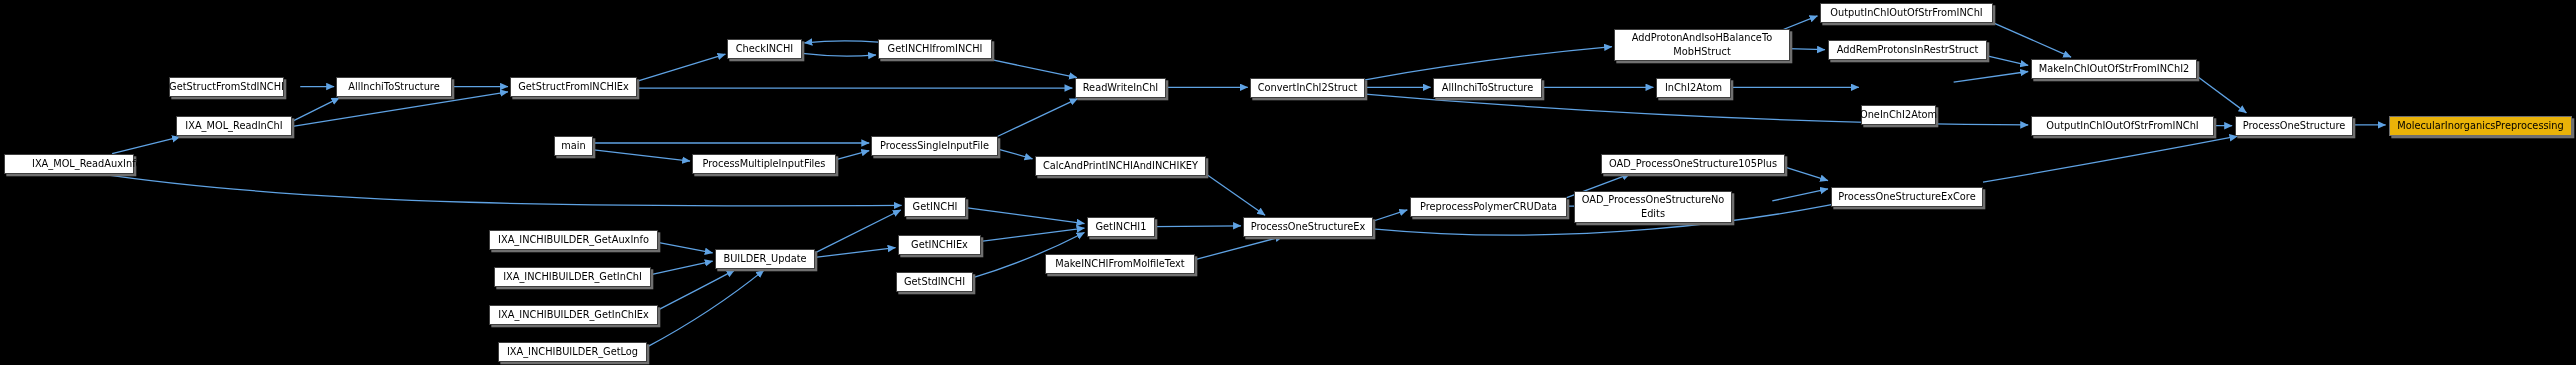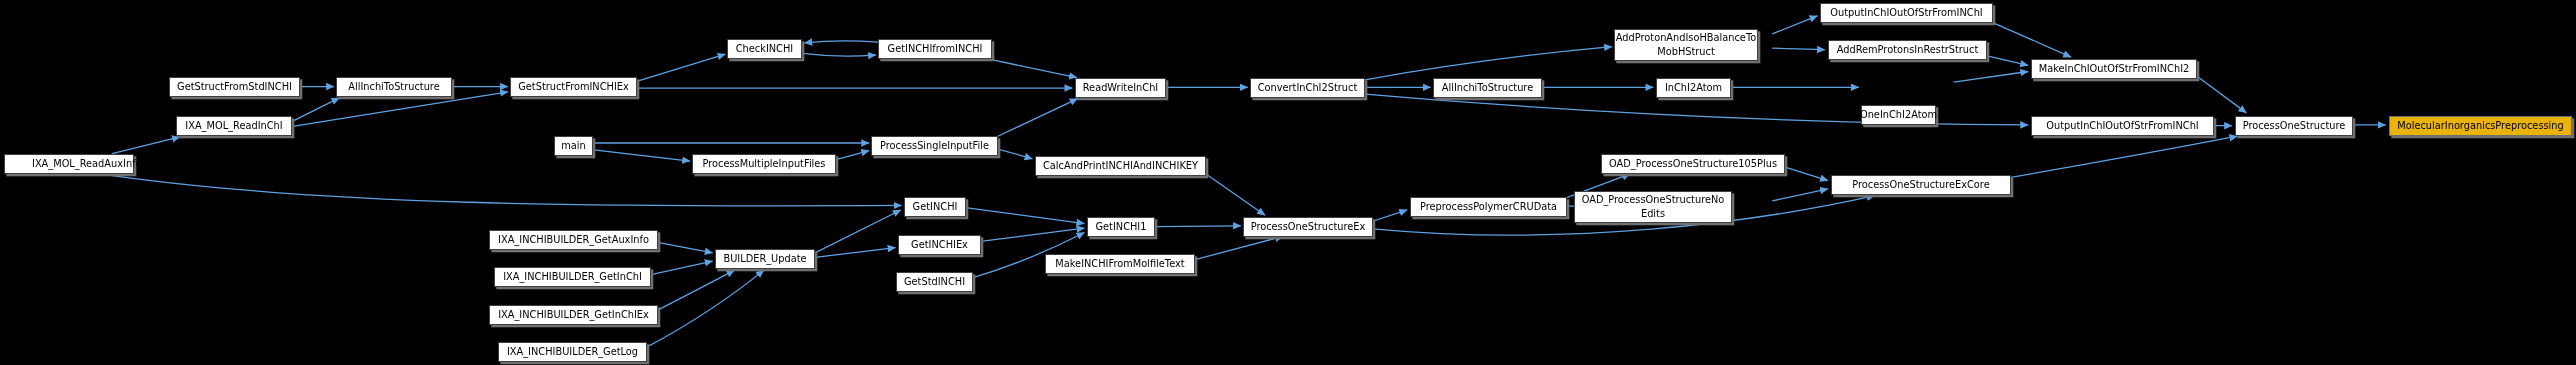--- a/index.html
+++ b/index.html
@@ -101,21 +101,21 @@
       <path class="edge" d="M2371,222 L2428,240" stroke="#5fa2e3" marker-end="url(#arrow)"></path>
       <path class="edge" d="M2354,267 L2428,251" stroke="#5fa2e3" marker-end="url(#arrow)"></path>
       <path class="edge" d="M2634,242 Q2810,212 2972,181" stroke="#5fa2e3" marker-end="url(#arrow)"></path>
       <path class="edge" d="M873,322 L946,336" stroke="#5fa2e3" marker-end="url(#arrow)"></path>
       <path class="edge" d="M864,365 L946,347" stroke="#5fa2e3" marker-end="url(#arrow)"></path>
       <path class="edge" d="M873,412 Q930,383 975,359" stroke="#5fa2e3" marker-end="url(#arrow)"></path>
       <path class="edge" d="M859,461 Q945,415 1014,359" stroke="#5fa2e3" marker-end="url(#arrow)"></path>
       <path class="edge" d="M1082,336 L1196,279" stroke="#5fa2e3" marker-end="url(#arrow)"></path>
       <path class="edge" d="M1082,342 L1189,329" stroke="#5fa2e3" marker-end="url(#arrow)"></path>
     </svg>
-    <div class="node" style="left: 169px; top: 77px; width: 131px; height: 19.6px;">
+    <div class="node" style="left: 169px; top: 77px; width: 115px; height: 19.6px;">
       <span>GetStructFromStdINCHI</span>
     </div>
     <div class="node" style="left: 336px; top: 77px; width: 116px; height: 19.6px;">
       <span>AllInchiToStructure</span>
     </div>
     <div class="node" style="left: 510px; top: 77px; width: 127px; height: 19.6px;">
       <span>GetStructFromINCHIEx</span>
     </div>
     <div class="node" style="left: 176px; top: 116px; width: 116px; height: 19.6px;">
       <span>IXA_MOL_ReadInChI</span>
@@ -149,21 +149,21 @@
     </div>
     <div class="node" style="left: 1433px; top: 78px; width: 109px; height: 19.6px;">
       <span>AllInchiToStructure</span>
     </div>
     <div class="node" style="left: 1656px; top: 78px; width: 75px; height: 19.6px;">
       <span>InChI2Atom</span>
     </div>
     <div class="node" style="left: 1861px; top: 78px; width: 75px; height: 19.6px; margin-top: 27px;">
       <span>OneInChI2Atom</span>
     </div>
-    <div class="node" style="left: 1614px; top: 29px; width: 144px; height: 32px;">
+    <div class="node" style="left: 1614px; top: 29px; width: 176px; height: 32px;">
       <span>AddProtonAndIsoHBalanceTo</span>
       <span>MobHStruct</span>
     </div>
     <div class="node" style="left: 1820px; top: 3px; width: 173px; height: 19.6px;">
       <span>OutputInChIOutOfStrFromINChI</span>
     </div>
     <div class="node" style="left: 1828px; top: 40px; width: 159px; height: 19.6px;">
       <span>AddRemProtonsInRestrStruct</span>
     </div>
     <div class="node" style="left: 2031px; top: 59px; width: 166px; height: 19.6px;">
@@ -174,21 +174,21 @@
     </div>
     <div class="node" style="left: 2235px; top: 116px; width: 118px; height: 19.6px;">
       <span>ProcessOneStructure</span>
     </div>
     <div class="node hl" style="left: 2389px; top: 116px; width: 183px; height: 20.3px;">
       <span>MolecularInorganicsPreprocessing</span>
     </div>
     <div class="node" style="left: 1601px; top: 154px; width: 184px; height: 19.6px;">
       <span>OAD_ProcessOneStructure105Plus</span>
     </div>
-    <div class="node" style="left: 1831px; top: 175px; width: 180px; height: 19.6px;">
+    <div class="node" style="left: 1831px; top: 187px; width: 152px; height: 19.6px;">
       <span>ProcessOneStructureExCore</span>
     </div>
     <div class="node" style="left: 1410px; top: 197px; width: 157px; height: 19.6px;">
       <span>PreprocessPolymerCRUData</span>
     </div>
     <div class="node" style="left: 1574px; top: 191px; width: 158px; height: 32px;">
       <span>OAD_ProcessOneStructureNo</span>
       <span>Edits</span>
     </div>
     <div class="node" style="left: 904px; top: 197px; width: 62px; height: 19.6px;">

